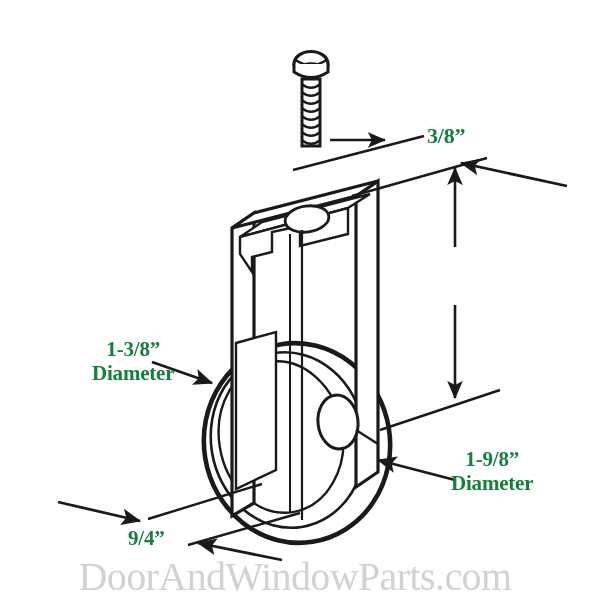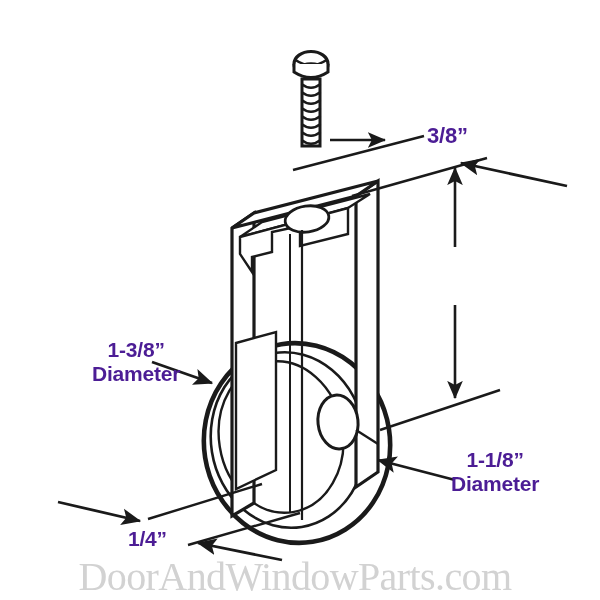--- a/index.html
+++ b/index.html
@@ -18,23 +18,23 @@
   }
   #diagram-svg {
     position: absolute;
     left: 0;
     top: 0;
     width: 600px;
     height: 600px;
   }
   .callout {
     position: absolute;
-    font-family: Liberation Sans, sans-serif;
+    font-family: Liberation Serif, serif;
     font-weight: bold;
-    color: #4c1d95;
+    color: #15803d;
     line-height: 1.12;
     white-space: nowrap;
     letter-spacing: -0.2px;
   }
   .callout .line2 {
     display: block;
   }
   #callout-38 {
     left: 427px;
     top: 124px;
@@ -170,23 +170,23 @@
   <div class="callout" id="callout-38">
     <span>3/8”</span>
   </div>
 
   <div class="callout" id="callout-138">
     <span>1-3/8”</span>
     <span class="line2">Diameter</span>
   </div>
 
   <div class="callout" id="callout-118">
-    <span>1-1/8”</span>
+    <span>1-9/8”</span>
     <span class="line2">Diameter</span>
   </div>
 
   <div class="callout" id="callout-14">
-    <span>1/4”</span>
+    <span>9/4”</span>
   </div>
 
   <div id="watermark">DoorAndWindowParts.com</div>
 
 </div>
 
 </body></html>

